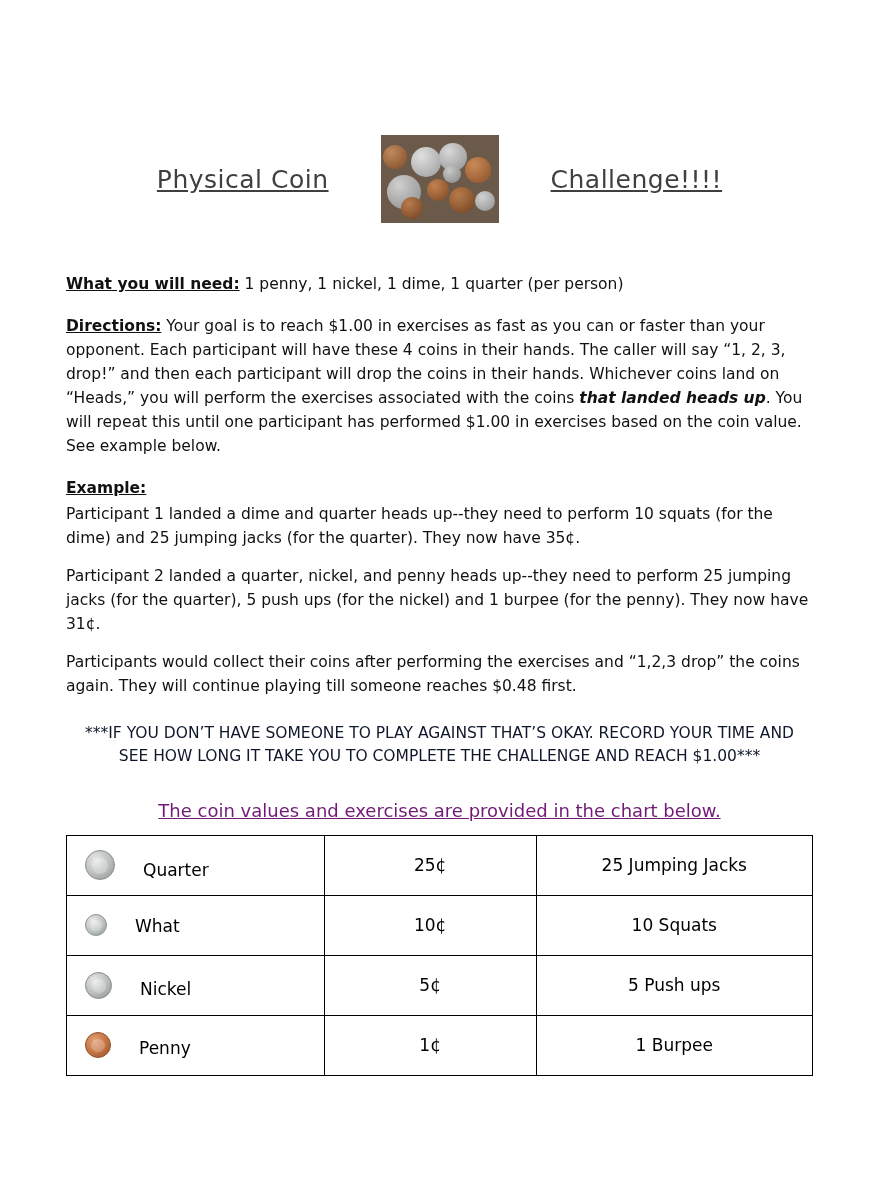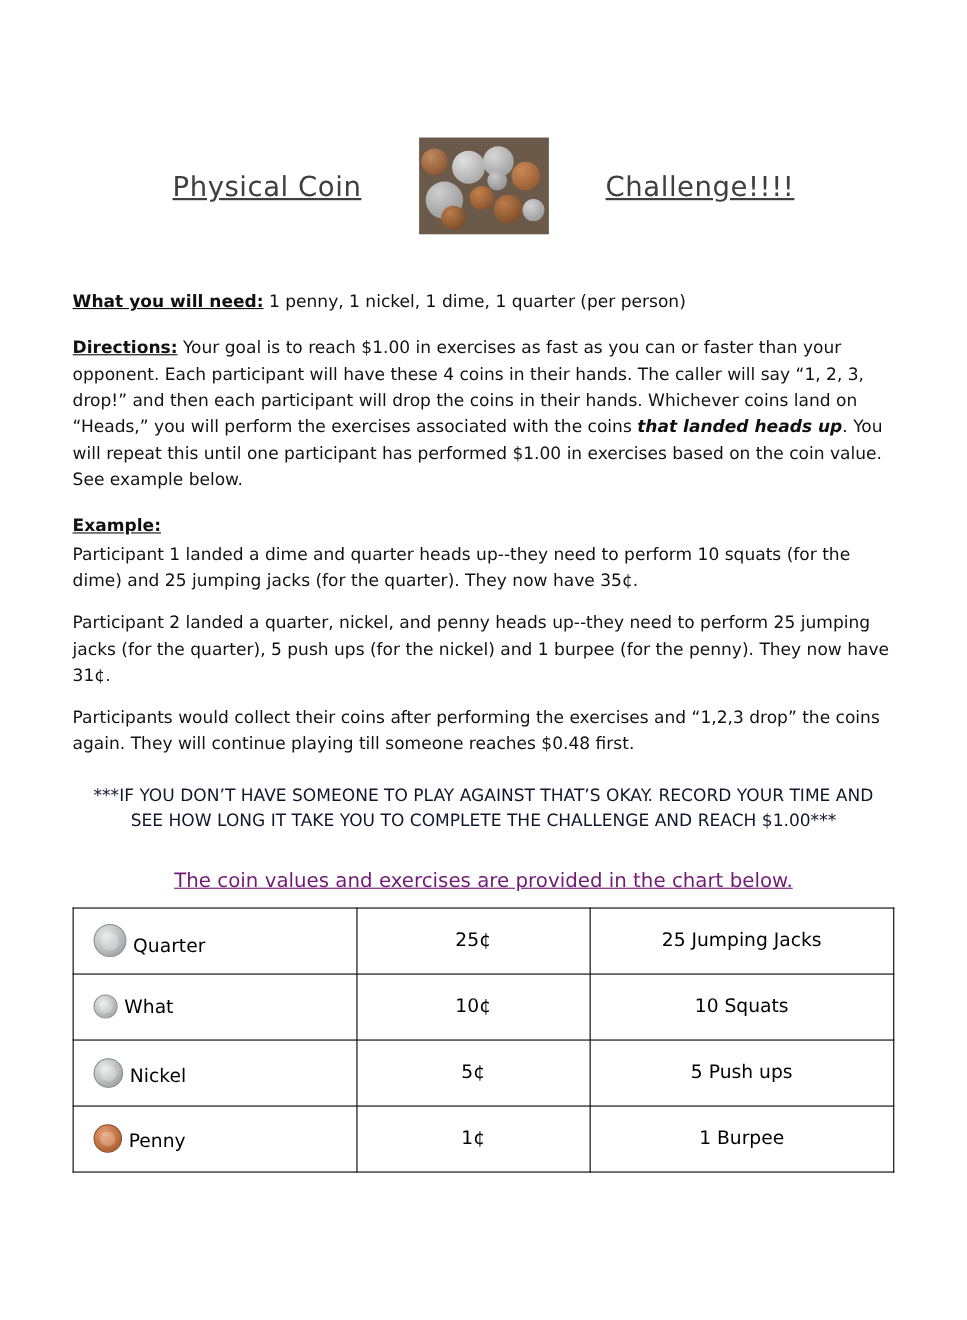--- a/index.html
+++ b/index.html
@@ -14,21 +14,21 @@
     color: #000000;
     position: relative;
     overflow: hidden;
   }
   .page {
     position: relative;
     width: 879px;
     height: 1200px;
     background: #ffffff;
     box-sizing: border-box;
-    padding: 6px 66px;
+    padding: 16px 66px;
   }
 
   
   .title-row {
     display: flex;
     align-items: center;
     justify-content: center;
     gap: 52px;
     padding-top: 108px;
     height: 110px;
@@ -120,21 +120,21 @@
   }
   td.value-cell, td.ex-cell {
     text-align: center;
   }
   td.value-cell { width: 29%; }
   td.ex-cell { width: 38%; }
 
   .coin-inner {
     display: flex;
     align-items: flex-end;
-    gap: 6px;
+    gap: 28px;
     padding-left: 8px;
   }
   .coin-name {
     font-size: 17px;
     line-height: 1;
     padding-bottom: 1px;
   }
   .coin-img {
     border-radius: 50%;
     position: relative;

